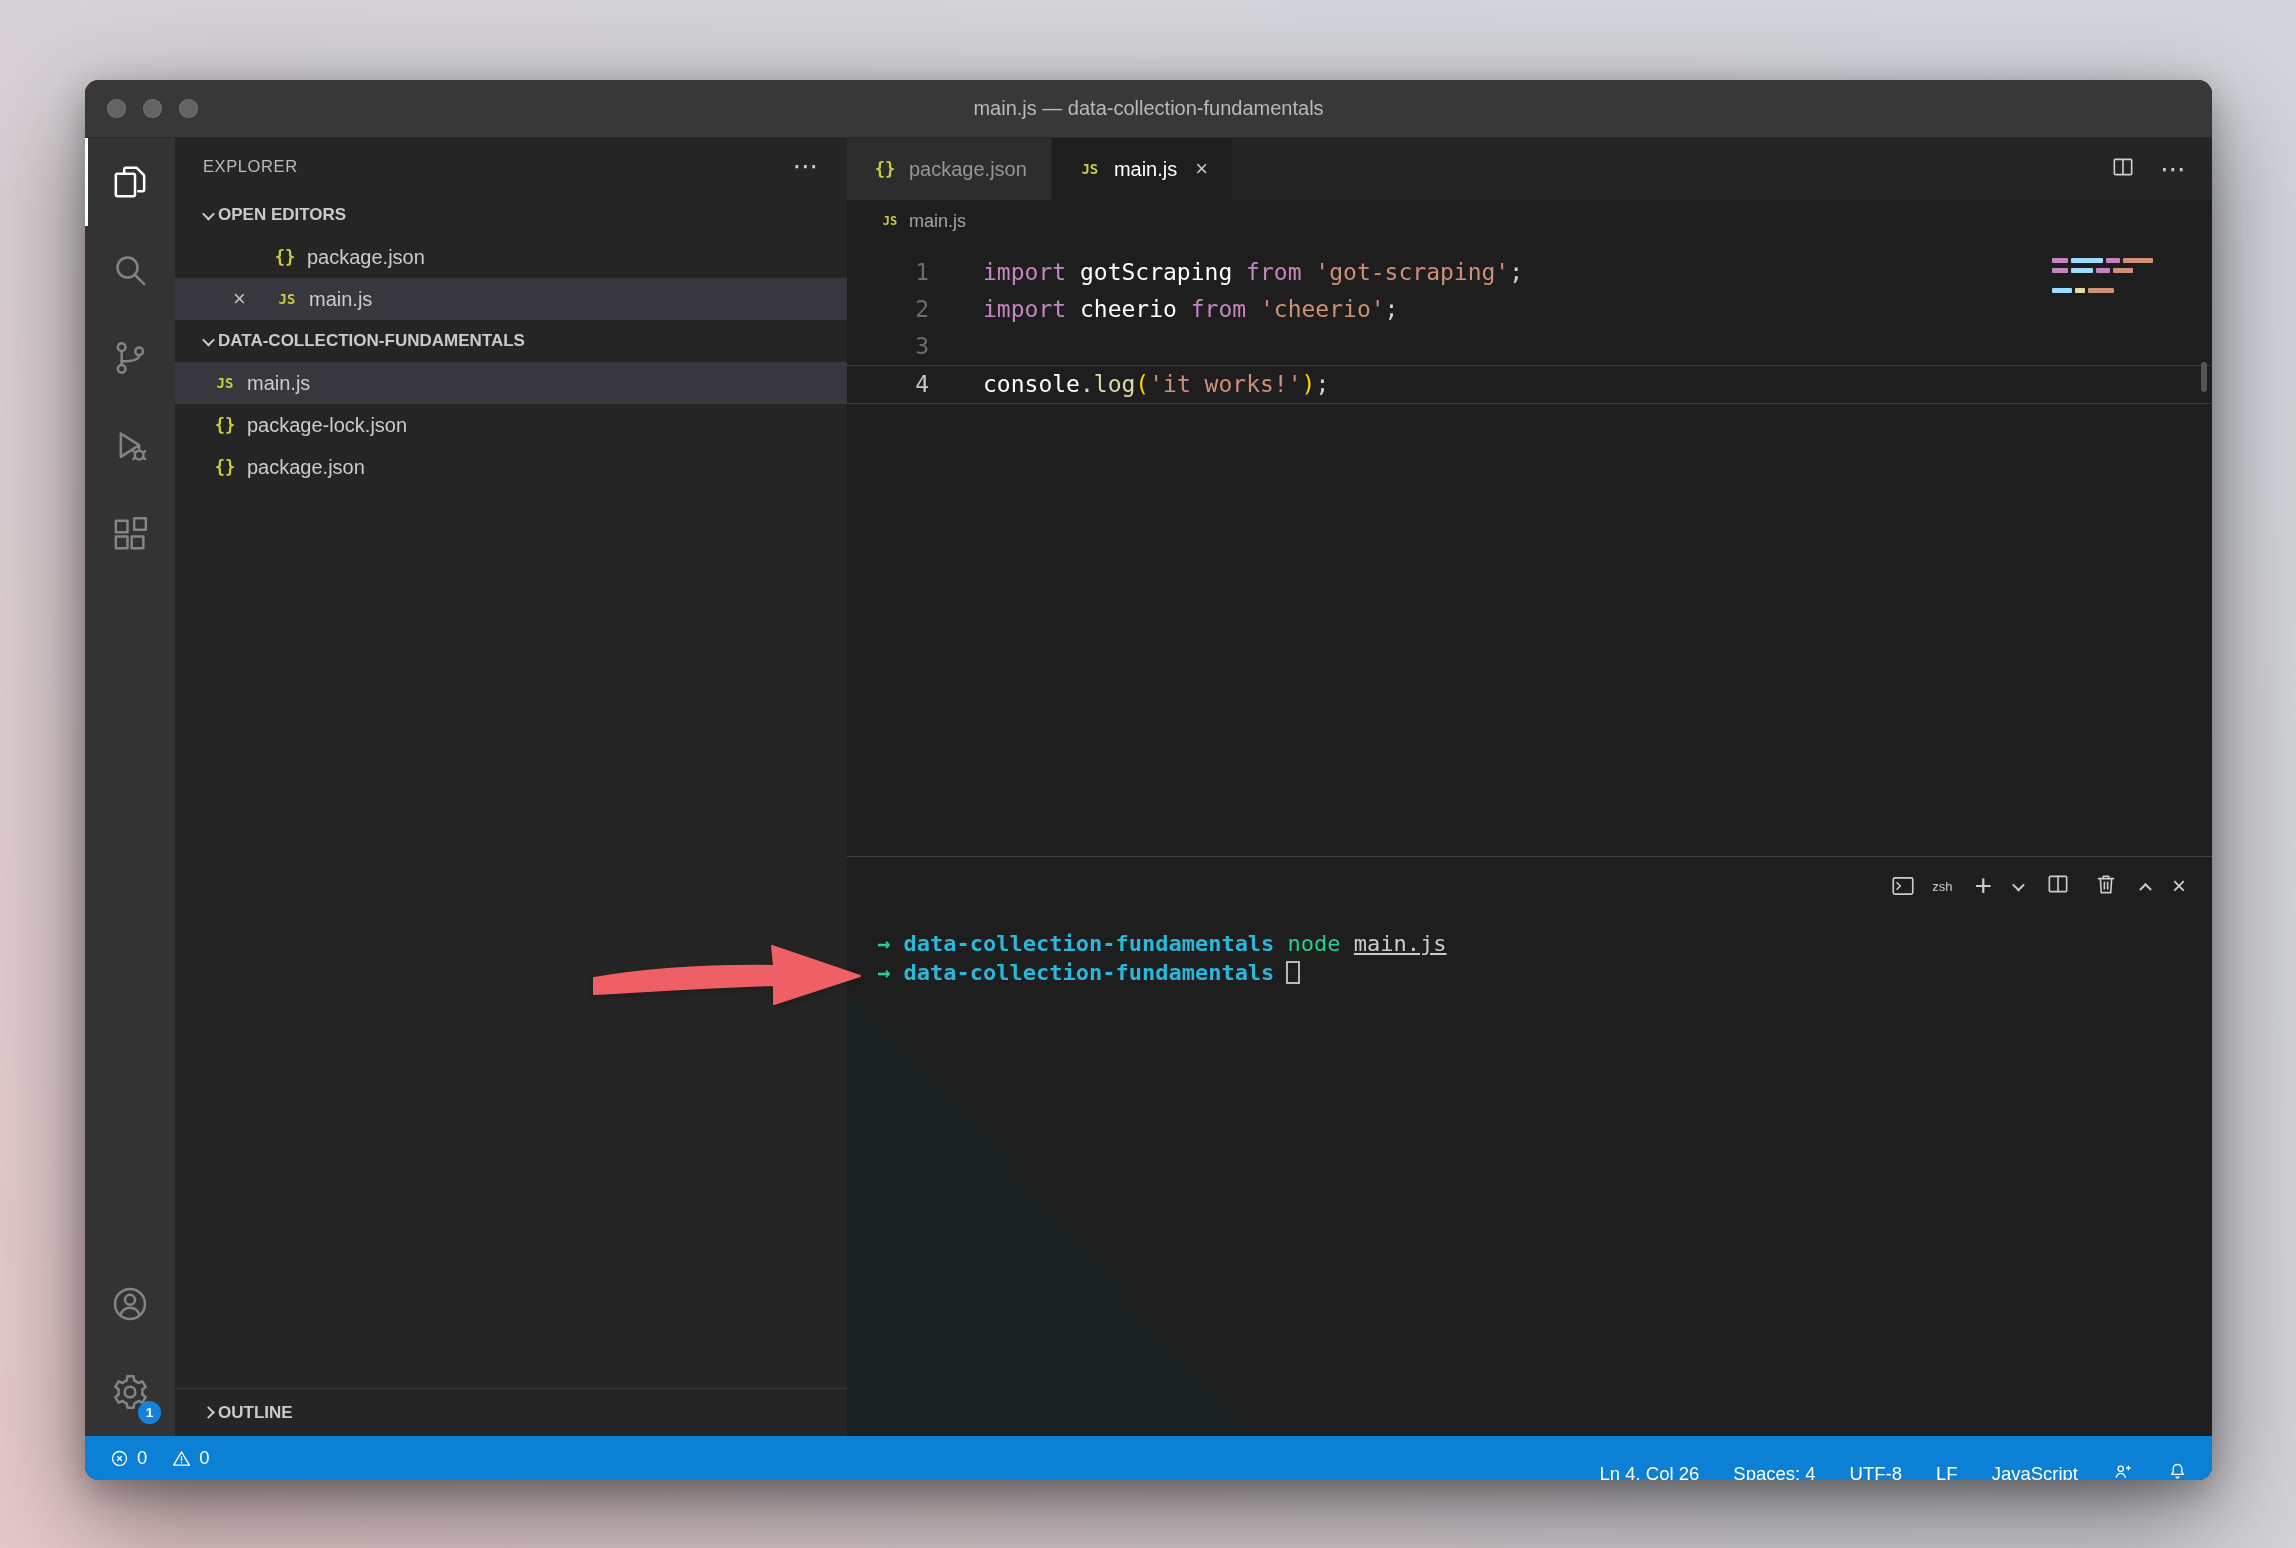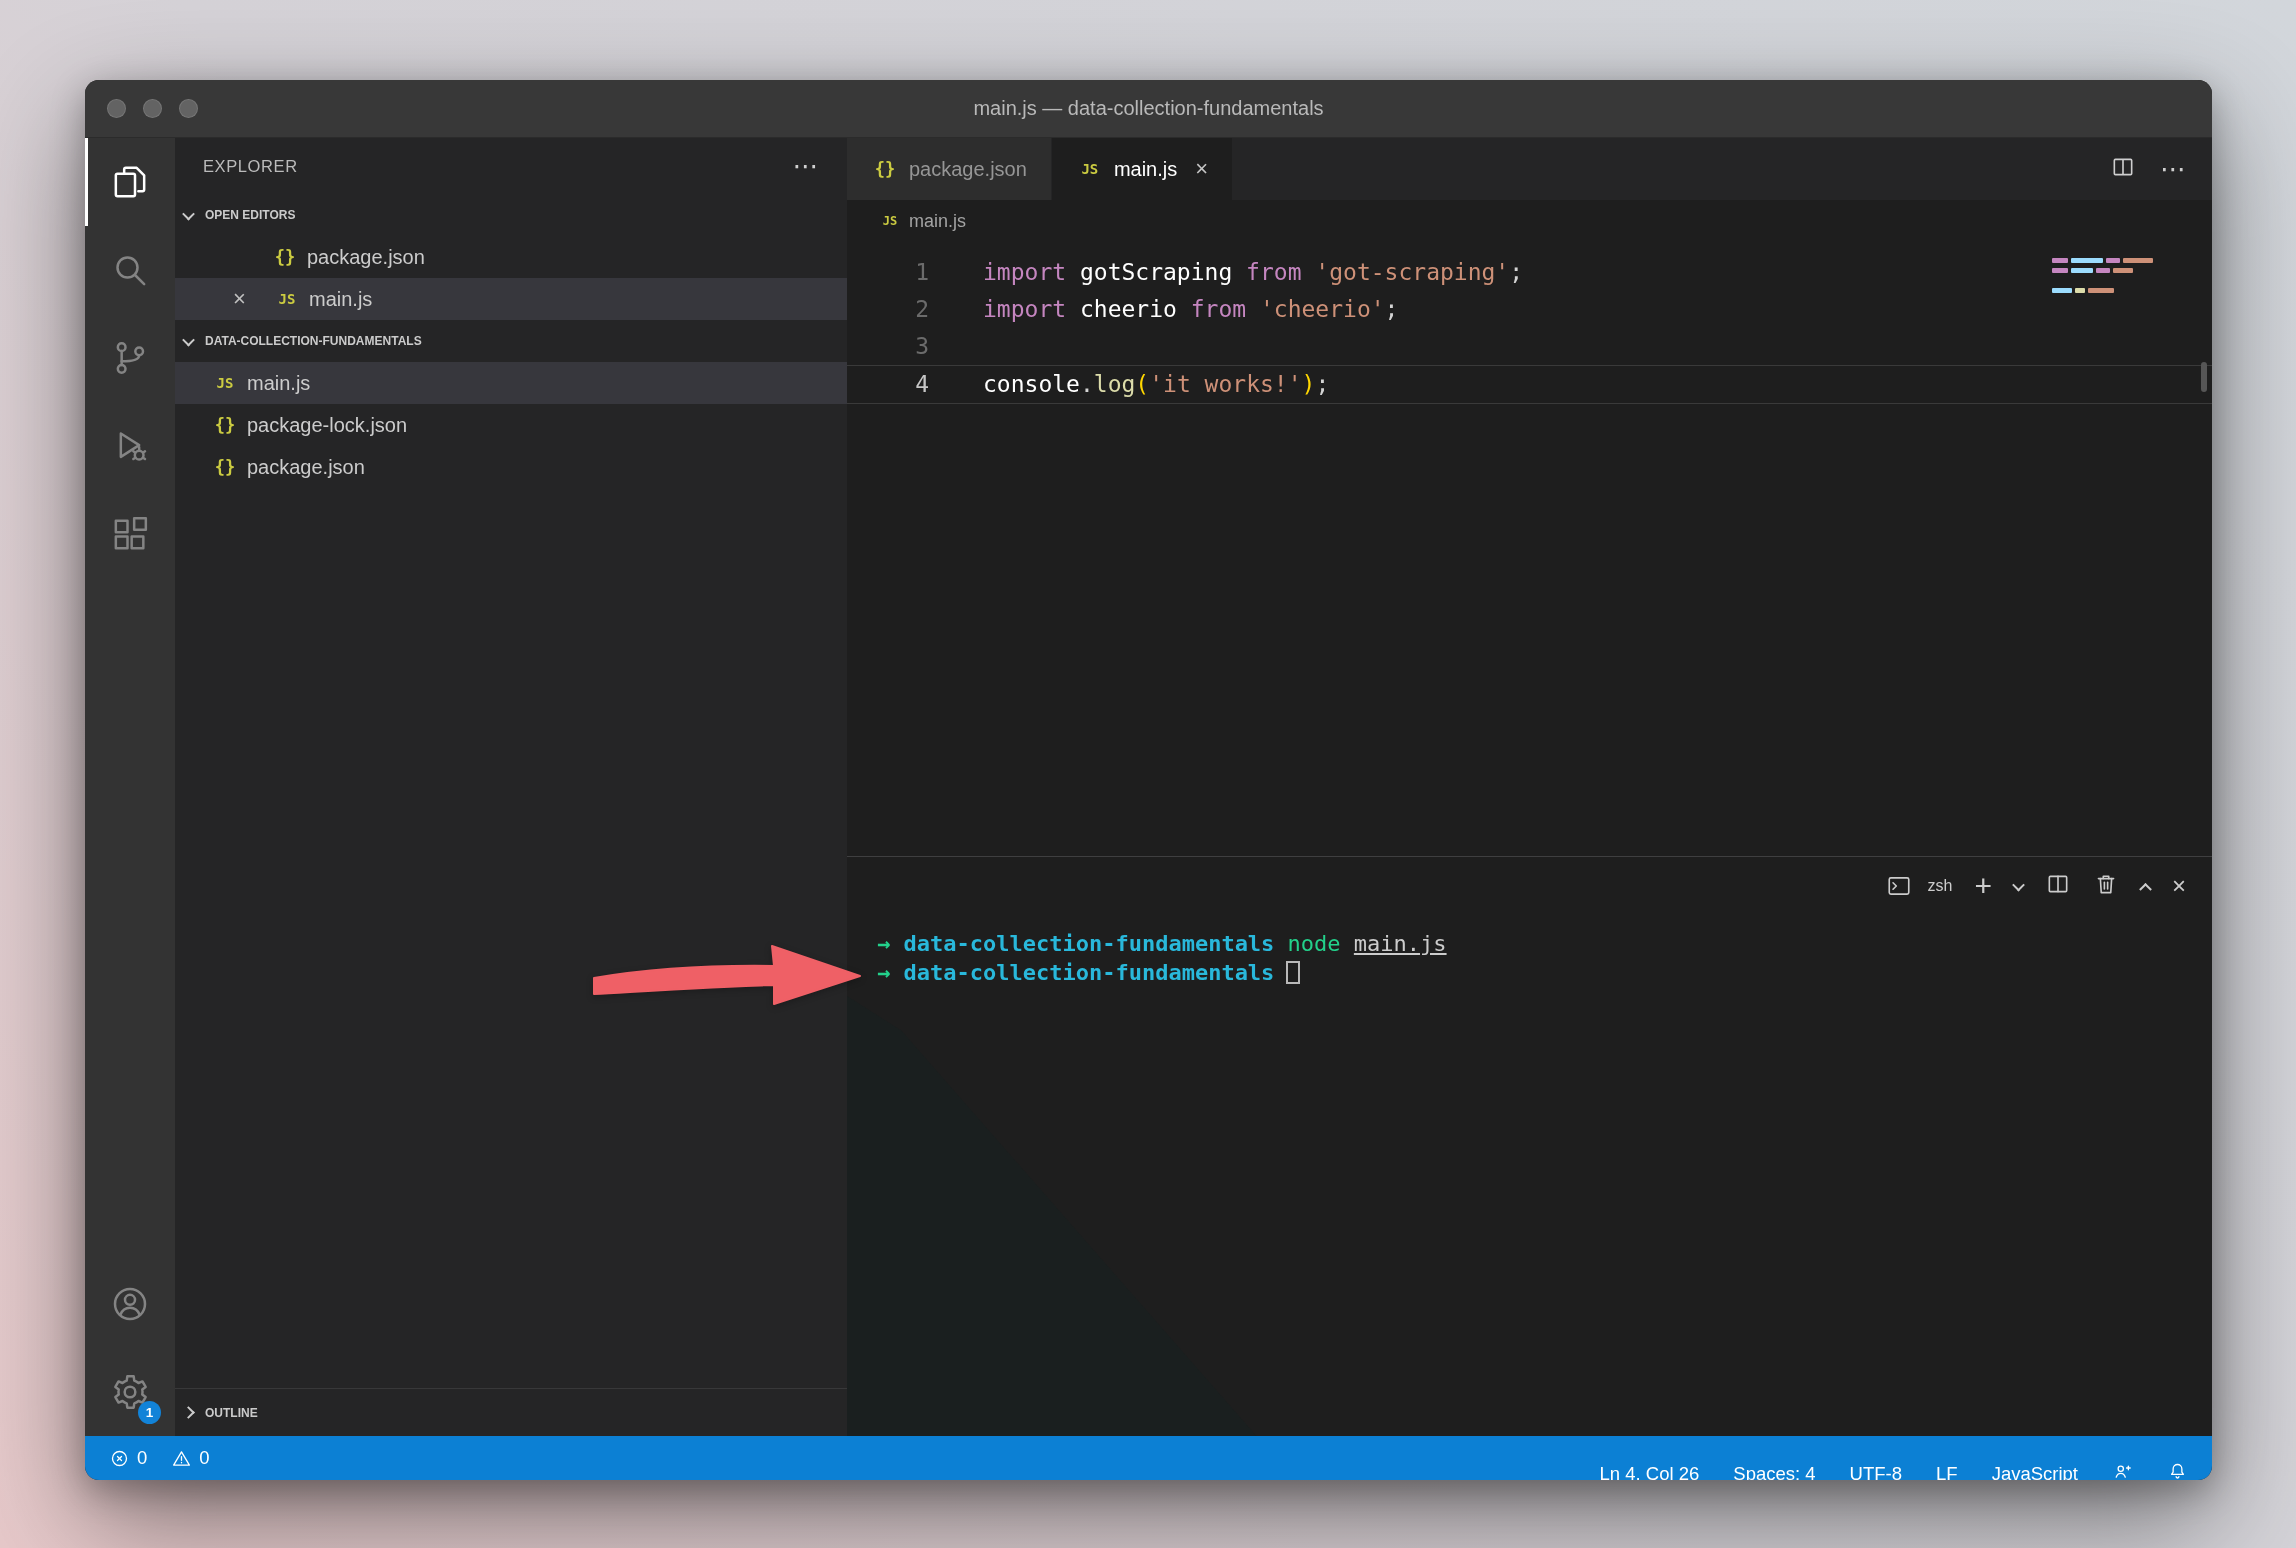--- a/index.html
+++ b/index.html
@@ -72,22 +72,22 @@
   .sb-header .more { margin-left: auto; font-size: 26px; color: #d0d0d0; cursor: pointer; }
   .chev {
     width: 9px; height: 9px; flex: none;
     border-right: 2px solid #cccccc; border-bottom: 2px solid #cccccc;
     display: inline-block;
   }
   .chev.down  { transform: rotate(45deg) translate(-1px,-1px); }
   .chev.right { transform: rotate(-45deg); }
   .chev.up    { transform: rotate(-135deg) translate(-2px,-2px); }
   .section-header {
-    height: 42px; flex: none; display: flex; align-items: center; gap: 12px;
-    padding-left: 9px; font-weight: bold; font-size: 12px; color: #cbcbcb; cursor: pointer;
+    height: 42px; flex: none; display: flex; align-items: center; gap: 5px;
+    padding-left: 29px; font-weight: bold; font-size: 17px; color: #cbcbcb; cursor: pointer;
   }
   .fileicon {
     width: 28px; flex: none; text-align: center;
     font-weight: bold; color: #cbcb41; font-family: "DejaVu Sans Mono", monospace;
   }
   .fileicon.js { font-size: 14px; }
   .fileicon.json { font-size: 17px; }
   .row { height: 42px; flex: none; display: flex; align-items: center; gap: 8px; font-size: 20px; cursor: pointer; }
   .oe-row { padding-left: 58px; }
   .oe-row.no-x { padding-left: 96px; }
@@ -148,21 +148,21 @@
     content: ""; position: absolute; inset: 0; pointer-events: none;
     background: rgba(8,42,40,0.15);
     clip-path: polygon(0 24%, 4% 30%, 30% 100%, 0 100%);
   }
   .panel-header { height: 58px; display: flex; align-items: center; padding: 0 26px 0 30px; }
   .panel-tabs { display: flex; gap: 36px; font-size: 17.5px; letter-spacing: 0.5px; color: #969696; height: 100%; }
   .ptab { display: flex; align-items: center; border-bottom: 2px solid transparent; cursor: pointer; }
   .ptab.active { color: #e7e7e7; border-bottom-color: #d7d7d7; }
   .panel-actions { margin-left: auto; display: flex; align-items: center; gap: 22px; color: #cccccc; }
   .panel-actions svg { width: 26px; height: 26px; stroke: currentColor; fill: none; stroke-width: 1.5; stroke-linecap: round; stroke-linejoin: round; }
-  .shell-chip { display: flex; align-items: center; gap: 16px; font-size: 16px; cursor: pointer; }
+  .shell-chip { display: flex; align-items: center; gap: 16px; font-size: 13px; cursor: pointer; }
   .panel-actions .plus { font-size: 30px; line-height: 1; cursor: pointer; }
   .panel-actions .chev { border-color: #cccccc; cursor: pointer; }
   .panel-actions .close-x { font-size: 24px; cursor: pointer; }
 
   .terminal-body {
     padding: 14px 0 0 30px; position: relative; z-index: 1;
     font-family: "DejaVu Sans Mono", monospace; font-size: 22px; line-height: 29px; color: #cccccc;
   }
   .t-green { color: #23d18b; font-weight: bold; }
   .t-cyan { color: #29b8db; font-weight: bold; }

